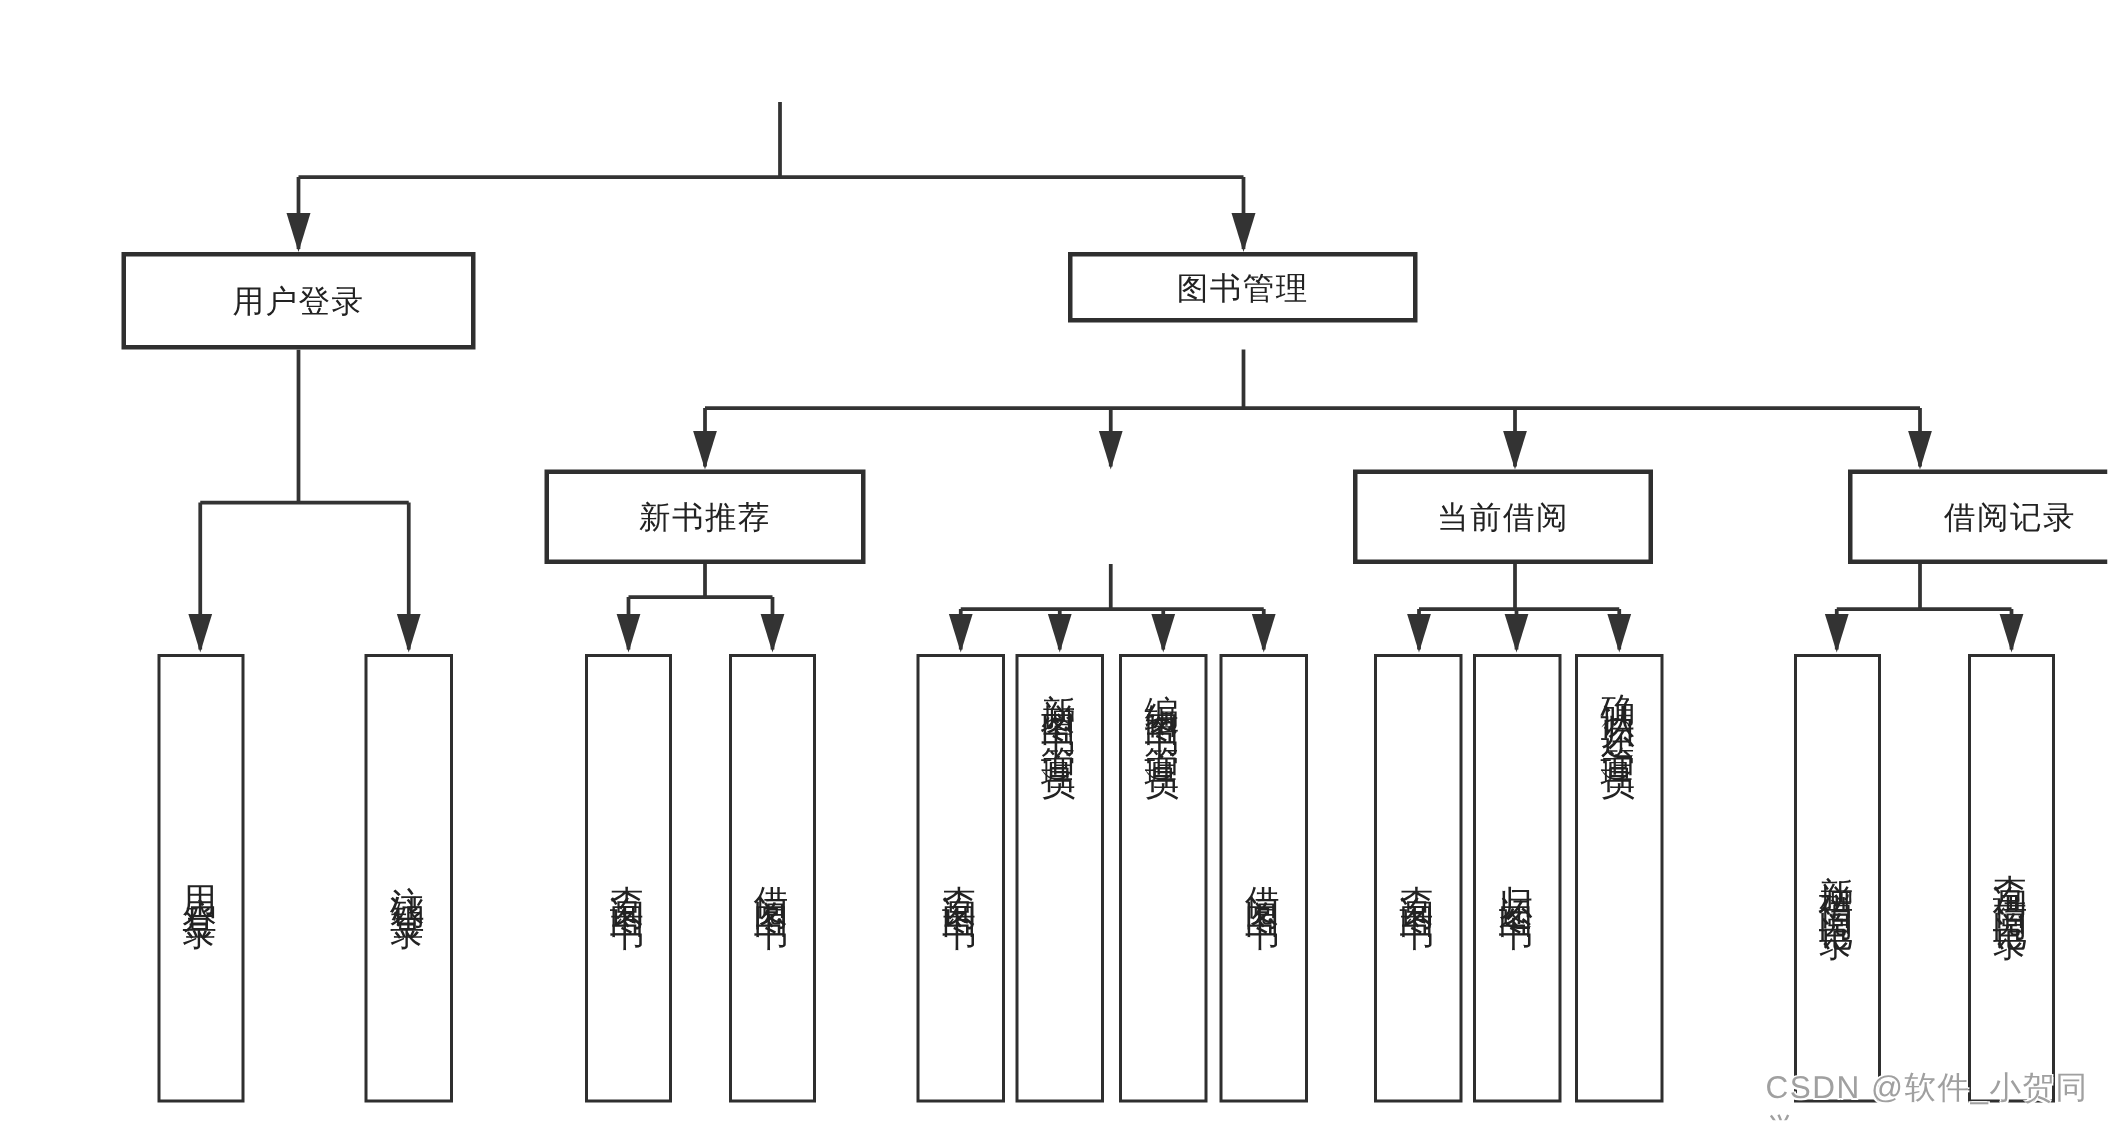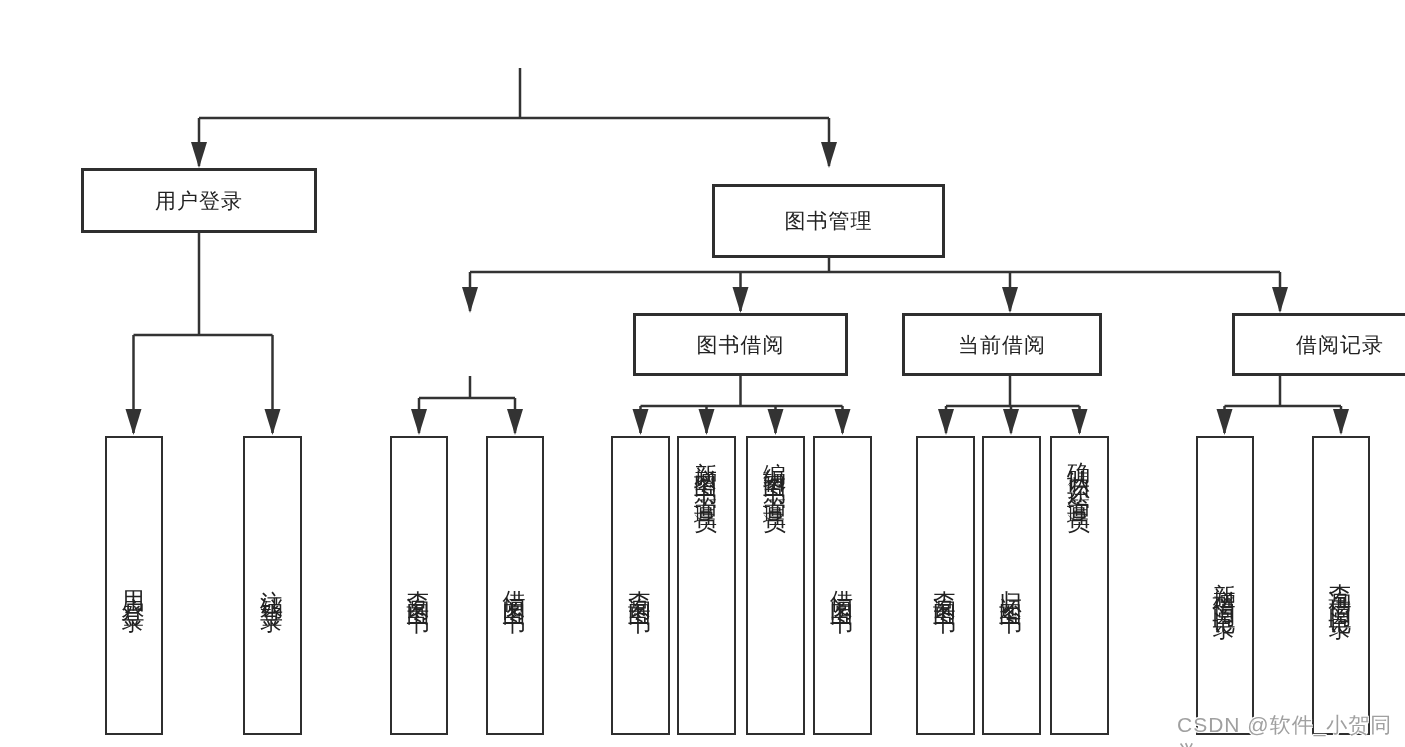--- a/index.html
+++ b/index.html
@@ -77,23 +77,23 @@
     <path class="link" d="M842.5 406 V433" marker-end="url(#arrow)"></path>
     <path class="link" d="M946 406 V433" marker-end="url(#arrow)"></path>
     <path class="link" d="M1011 406 V433" marker-end="url(#arrow)"></path>
     <path class="link" d="M1079.5 406 V433" marker-end="url(#arrow)"></path>
     <path class="link" d="M1224.5 406 V433" marker-end="url(#arrow)"></path>
     <path class="link" d="M1341 406 V433" marker-end="url(#arrow)"></path>
   </svg>
 
 
   <div class="node node--branch" style="left:81px;top:168px;width:236px;height:65px;">用户登录</div>
-  <div class="node node--branch" style="left:712px;top:184px;width:233px;height:74px;">图书管理</div>
+  <div class="node node--branch" style="left:712px;top:168px;width:233px;height:47px;">图书管理</div>
 
-  <div class="node node--branch" style="left:633px;top:313px;width:215px;height:63px;">图书借阅</div>
+  <div class="node node--branch" style="left:363px;top:313px;width:214px;height:63px;">新书推荐</div>
   <div class="node node--branch" style="left:902px;top:313px;width:200px;height:63px;">当前借阅</div>
   <div class="node node--branch" style="left:1232px;top:313px;width:216px;height:63px;">借阅记录</div>
 
   <div class="node node--leaf" style="left:105px;top:436px;width:58px;height:299px;">用户登录</div>
   <div class="node node--leaf" style="left:243px;top:436px;width:59px;height:299px;">注销登录</div>
 
   <div class="node node--leaf" style="left:390px;top:436px;width:58px;height:299px;">查询图书</div>
   <div class="node node--leaf" style="left:486px;top:436px;width:58px;height:299px;">借阅图书</div>
 
   <div class="node node--leaf" style="left:611px;top:436px;width:59px;height:299px;">查询图书</div>

